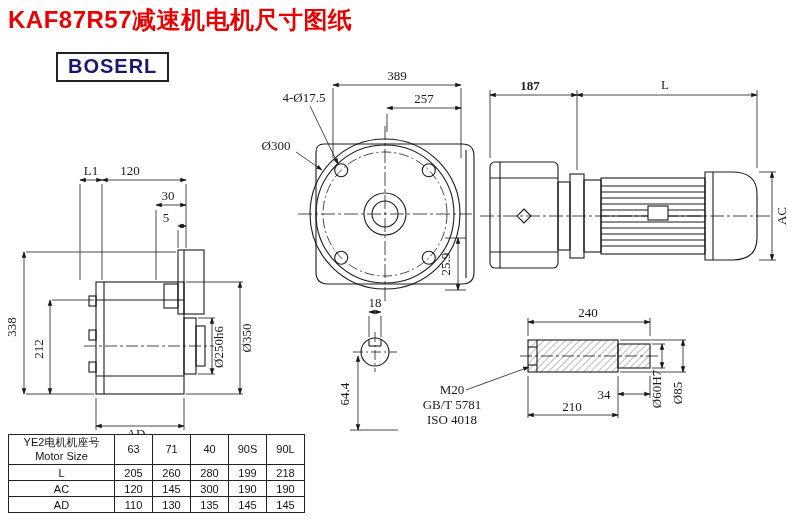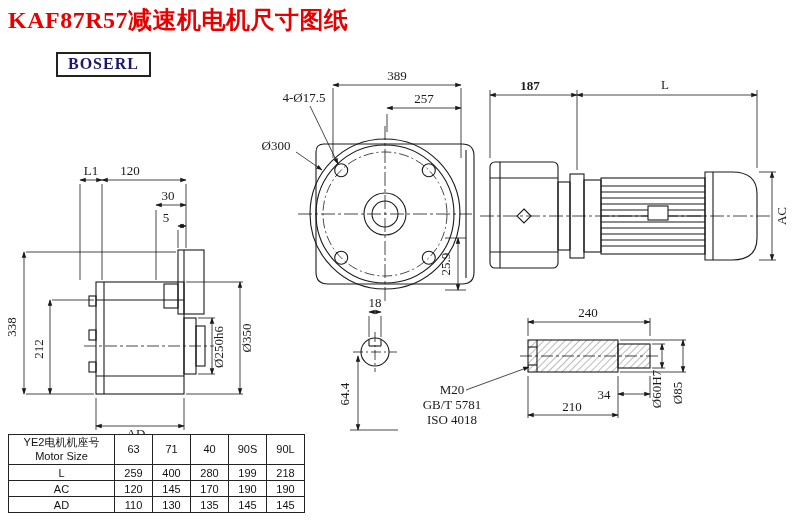--- a/index.html
+++ b/index.html
@@ -11,22 +11,22 @@
   .page-title {
     position:absolute; left:8px; top:4px;
     font-size:24px; font-weight:bold; letter-spacing:0.5px;
     font-family:"Liberation Sans", sans-serif;
   }
   .brand-box {
     position:absolute; left:56px; top:52px;
     border:2px solid #222; background:#fff; padding:1px 10px 2px 10px;
   }
   .brand-text {
-    font-family:Liberation Serif, serif; font-weight:bold;
-    font-size:16px; letter-spacing:1px;margin-top:28px;
+    font-family:Liberation Sans, sans-serif; font-weight:bold;
+    font-size:20px; letter-spacing:1px;margin-top:28px;
   }
   svg#drawing { position:absolute; left:0; top:0; }
   svg text { font-family:"Liberation Serif", serif; font-size:13px; fill:#1a1a1a; }
   table.dim-table {
     position:absolute; left:8px; top:434px;
     border-collapse:collapse; font-size:11px; color:#111; background:#fff;
     font-family:"Liberation Sans", sans-serif;
   }
   .dim-table th, .dim-table td {
     border:1px solid #222; text-align:center; font-weight:normal;
@@ -34,21 +34,21 @@
   }
   .dim-table tr.hdr th { height:30px; line-height:1.25; }
   .dim-table .c-first { width:106px; }
   .dim-table .c-val  { width:38px;margin-left:32px; }
 </style>
 </head>
 <body>
 
 <div id="screen">
 
-  <div class="page-title" style="color: rgb(230, 0, 0); font-family: Liberation Serif, serif;">KAF87R57减速机电机尺寸图纸</div>
+  <div class="page-title" style="color: rgb(230, 0, 0);">KAF87R57减速机电机尺寸图纸</div>
 
   <div class="brand-box">
     <span class="brand-text" style="color: rgb(28, 22, 112);">BOSERL</span>
   </div>
 
   <svg id="drawing" width="800" height="524" viewBox="0 0 800 524">
     <defs>
       <marker id="arw" viewBox="0 0 10 10" refX="9" refY="5" markerWidth="8" markerHeight="8" orient="auto-start-reverse">
         <path d="M0,1.5 L10,5 L0,8.5 Z" fill="#1a1a1a"></path>
       </marker>
@@ -253,31 +253,31 @@
         <span>Motor Size</span>
       </th>
       <th class="c-val">63</th>
       <th class="c-val">71</th>
       <th class="c-val">40</th>
       <th class="c-val">90S</th>
       <th class="c-val">90L</th>
     </tr>
     <tr>
       <td>L</td>
-      <td>259</td>
-      <td>400</td>
+      <td>205</td>
+      <td>260</td>
       <td>280</td>
       <td>199</td>
       <td>218</td>
     </tr>
     <tr>
       <td>AC</td>
       <td>120</td>
       <td>145</td>
-      <td>170</td>
+      <td>300</td>
       <td>190</td>
       <td>190</td>
     </tr>
     <tr>
       <td>AD</td>
       <td>110</td>
       <td>130</td>
       <td>135</td>
       <td>145</td>
       <td>145</td>

